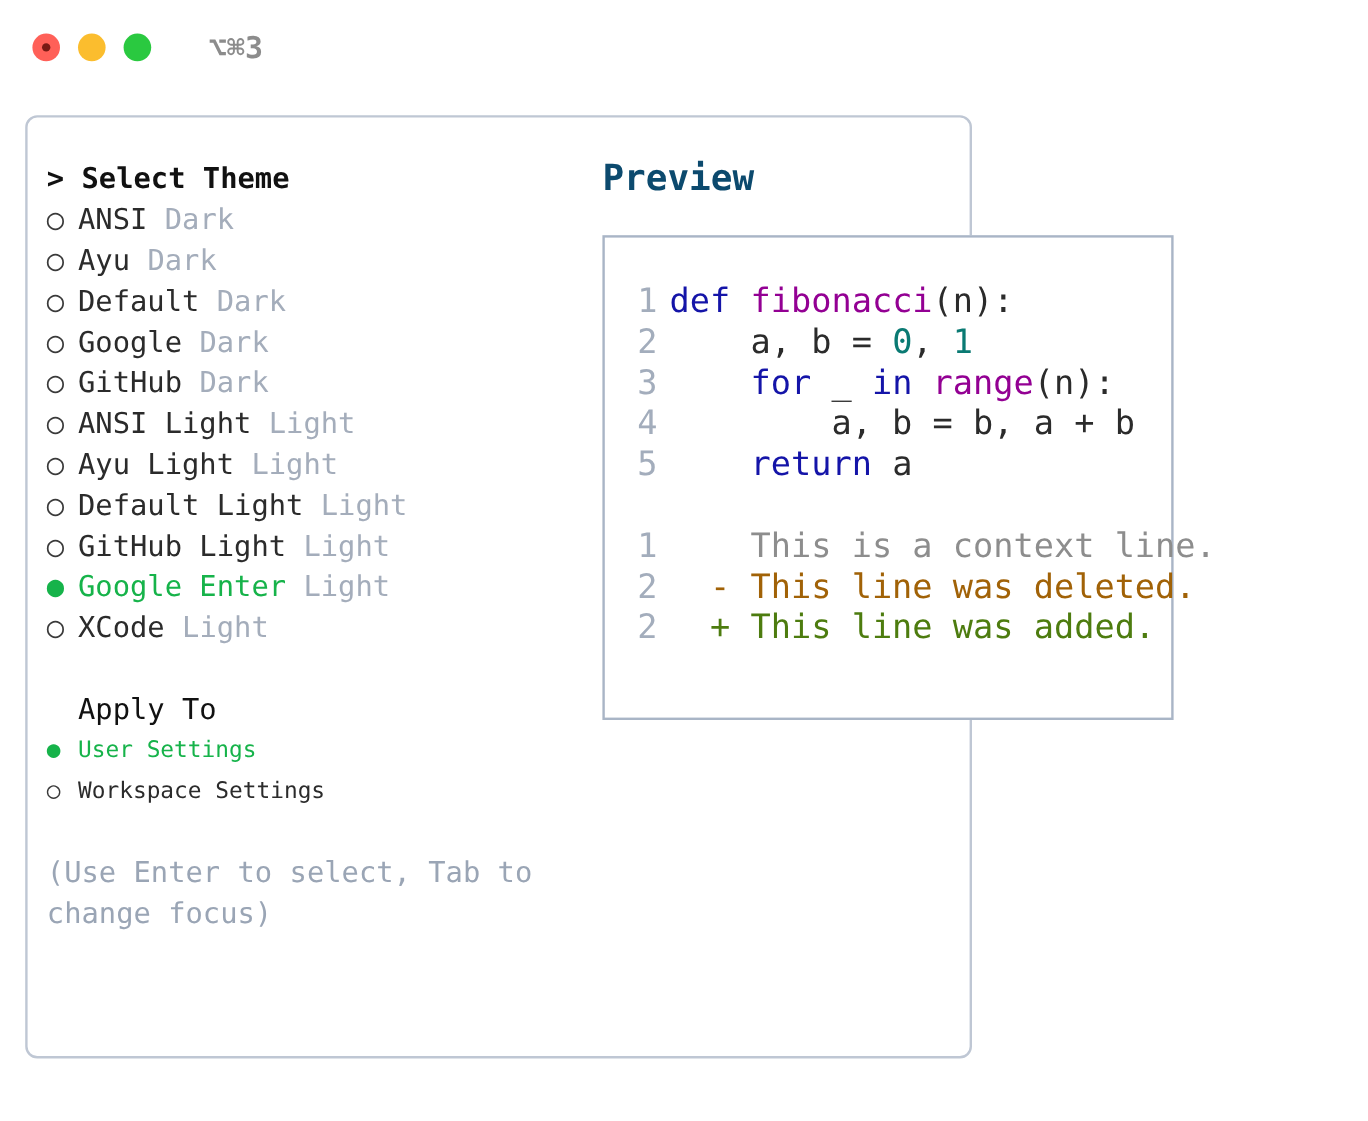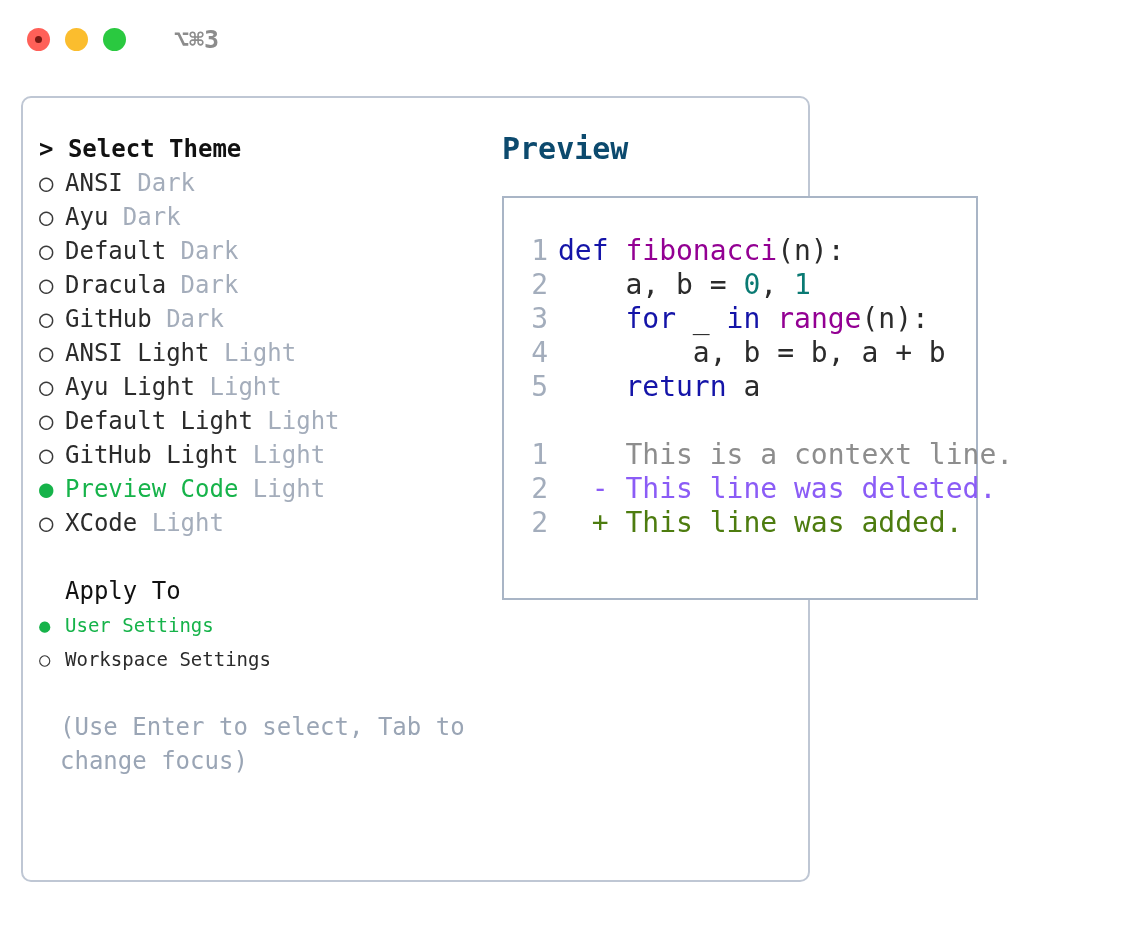--- a/index.html
+++ b/index.html
@@ -129,21 +129,20 @@
   }
   .apply-row.selected .bullet,
   .apply-row.selected .apply-label { color: #16b34a; }
 
   .hint {
     margin-top: 34px;
     font-size: 24px;
     line-height: 34px;
     color: #9aa5b5;
     width: 410px;
-    margin-left: 21px;
   }
 
   
   .right-col {
     position: absolute;
     left: 479px;
     top: 34px;
     width: 490px;
   }
   .preview-title {
@@ -177,21 +176,21 @@
   }
   .blank-gap { height: 34px; }
 
   .tok-kw   { color: #1414a8; }
   .tok-fn   { color: #930093; }
   .tok-num  { color: #0a7a73; }
   .tok-txt  { color: #2b2b2b; }
   .tok-punct{ color: #2b2b2b; }
 
   .diff-ctx { color: #8d8d8d; }
-  .diff-del { color: #8b5cf6; }
+  .diff-del { color: #a16207; }
   .diff-add { color: #4d7c0f; }
 </style>
 </head>
 <body>
 
 <div class="window">
 
   <div class="titlebar">
     <div class="traffic">
       <span class="dot red"></span>
@@ -204,27 +203,27 @@
   <div class="content-panel">
 
     <div class="left-col">
 
       <div class="list-header">&gt; Select Theme</div>
 
       <div id="theme-list">
           <div class="theme-row"><span class="bullet">○</span><span class="theme-name">ANSI</span> <span class="theme-kind">Dark</span></div>
           <div class="theme-row"><span class="bullet">○</span><span class="theme-name">Ayu</span> <span class="theme-kind">Dark</span></div>
           <div class="theme-row"><span class="bullet">○</span><span class="theme-name">Default</span> <span class="theme-kind">Dark</span></div>
-          <div class="theme-row"><span class="bullet">○</span><span class="theme-name">Dracula</span> <span class="theme-kind">Dark</span></div>
+          <div class="theme-row"><span class="bullet">○</span><span class="theme-name">Google</span> <span class="theme-kind">Dark</span></div>
           <div class="theme-row"><span class="bullet">○</span><span class="theme-name">GitHub</span> <span class="theme-kind">Dark</span></div>
           <div class="theme-row"><span class="bullet">○</span><span class="theme-name">ANSI Light</span> <span class="theme-kind">Light</span></div>
           <div class="theme-row"><span class="bullet">○</span><span class="theme-name">Ayu Light</span> <span class="theme-kind">Light</span></div>
           <div class="theme-row"><span class="bullet">○</span><span class="theme-name">Default Light</span> <span class="theme-kind">Light</span></div>
           <div class="theme-row"><span class="bullet">○</span><span class="theme-name">GitHub Light</span> <span class="theme-kind">Light</span></div>
-          <div class="theme-row selected"><span class="bullet">●</span><span class="theme-name">Preview Code</span> <span class="theme-kind">Light</span></div>
+          <div class="theme-row selected"><span class="bullet">●</span><span class="theme-name">Google Enter</span> <span class="theme-kind">Light</span></div>
           <div class="theme-row"><span class="bullet">○</span><span class="theme-name">XCode</span> <span class="theme-kind">Light</span></div>
         </div>
 
       <div class="apply-header">Apply To</div>
 
       <div id="apply-list">
           <div class="apply-row selected"><span class="bullet">●</span><span class="apply-label">User Settings</span></div>
           <div class="apply-row"><span class="bullet">○</span><span class="apply-label">Workspace Settings</span></div>
         </div>
 

